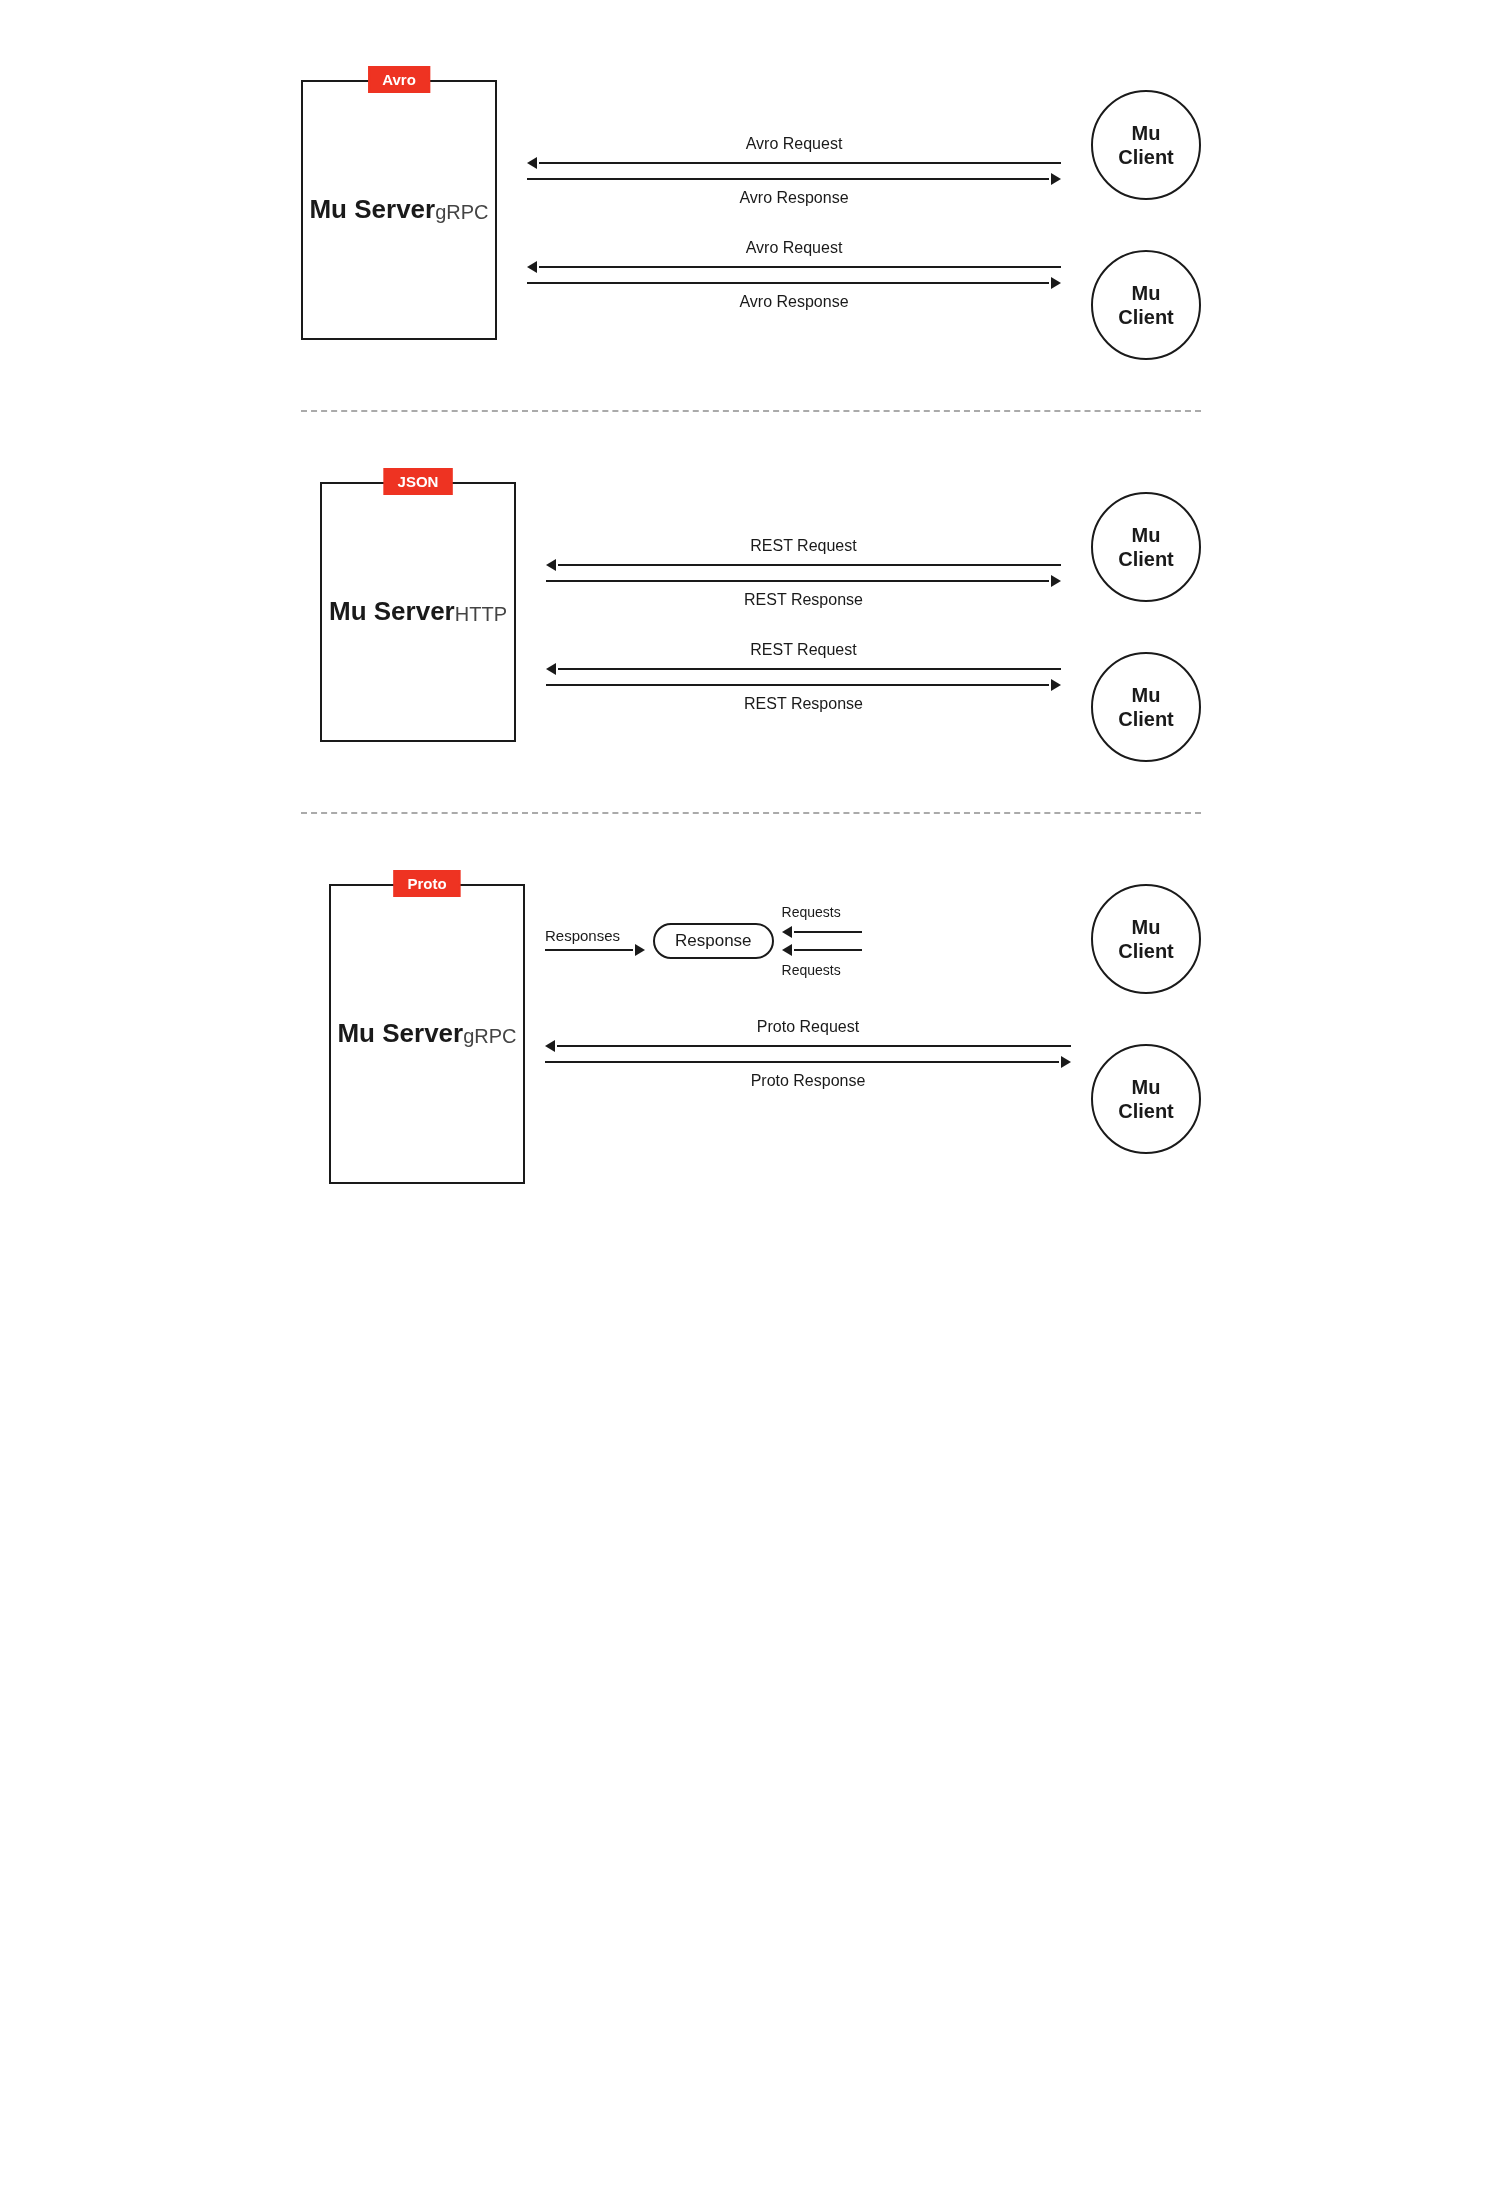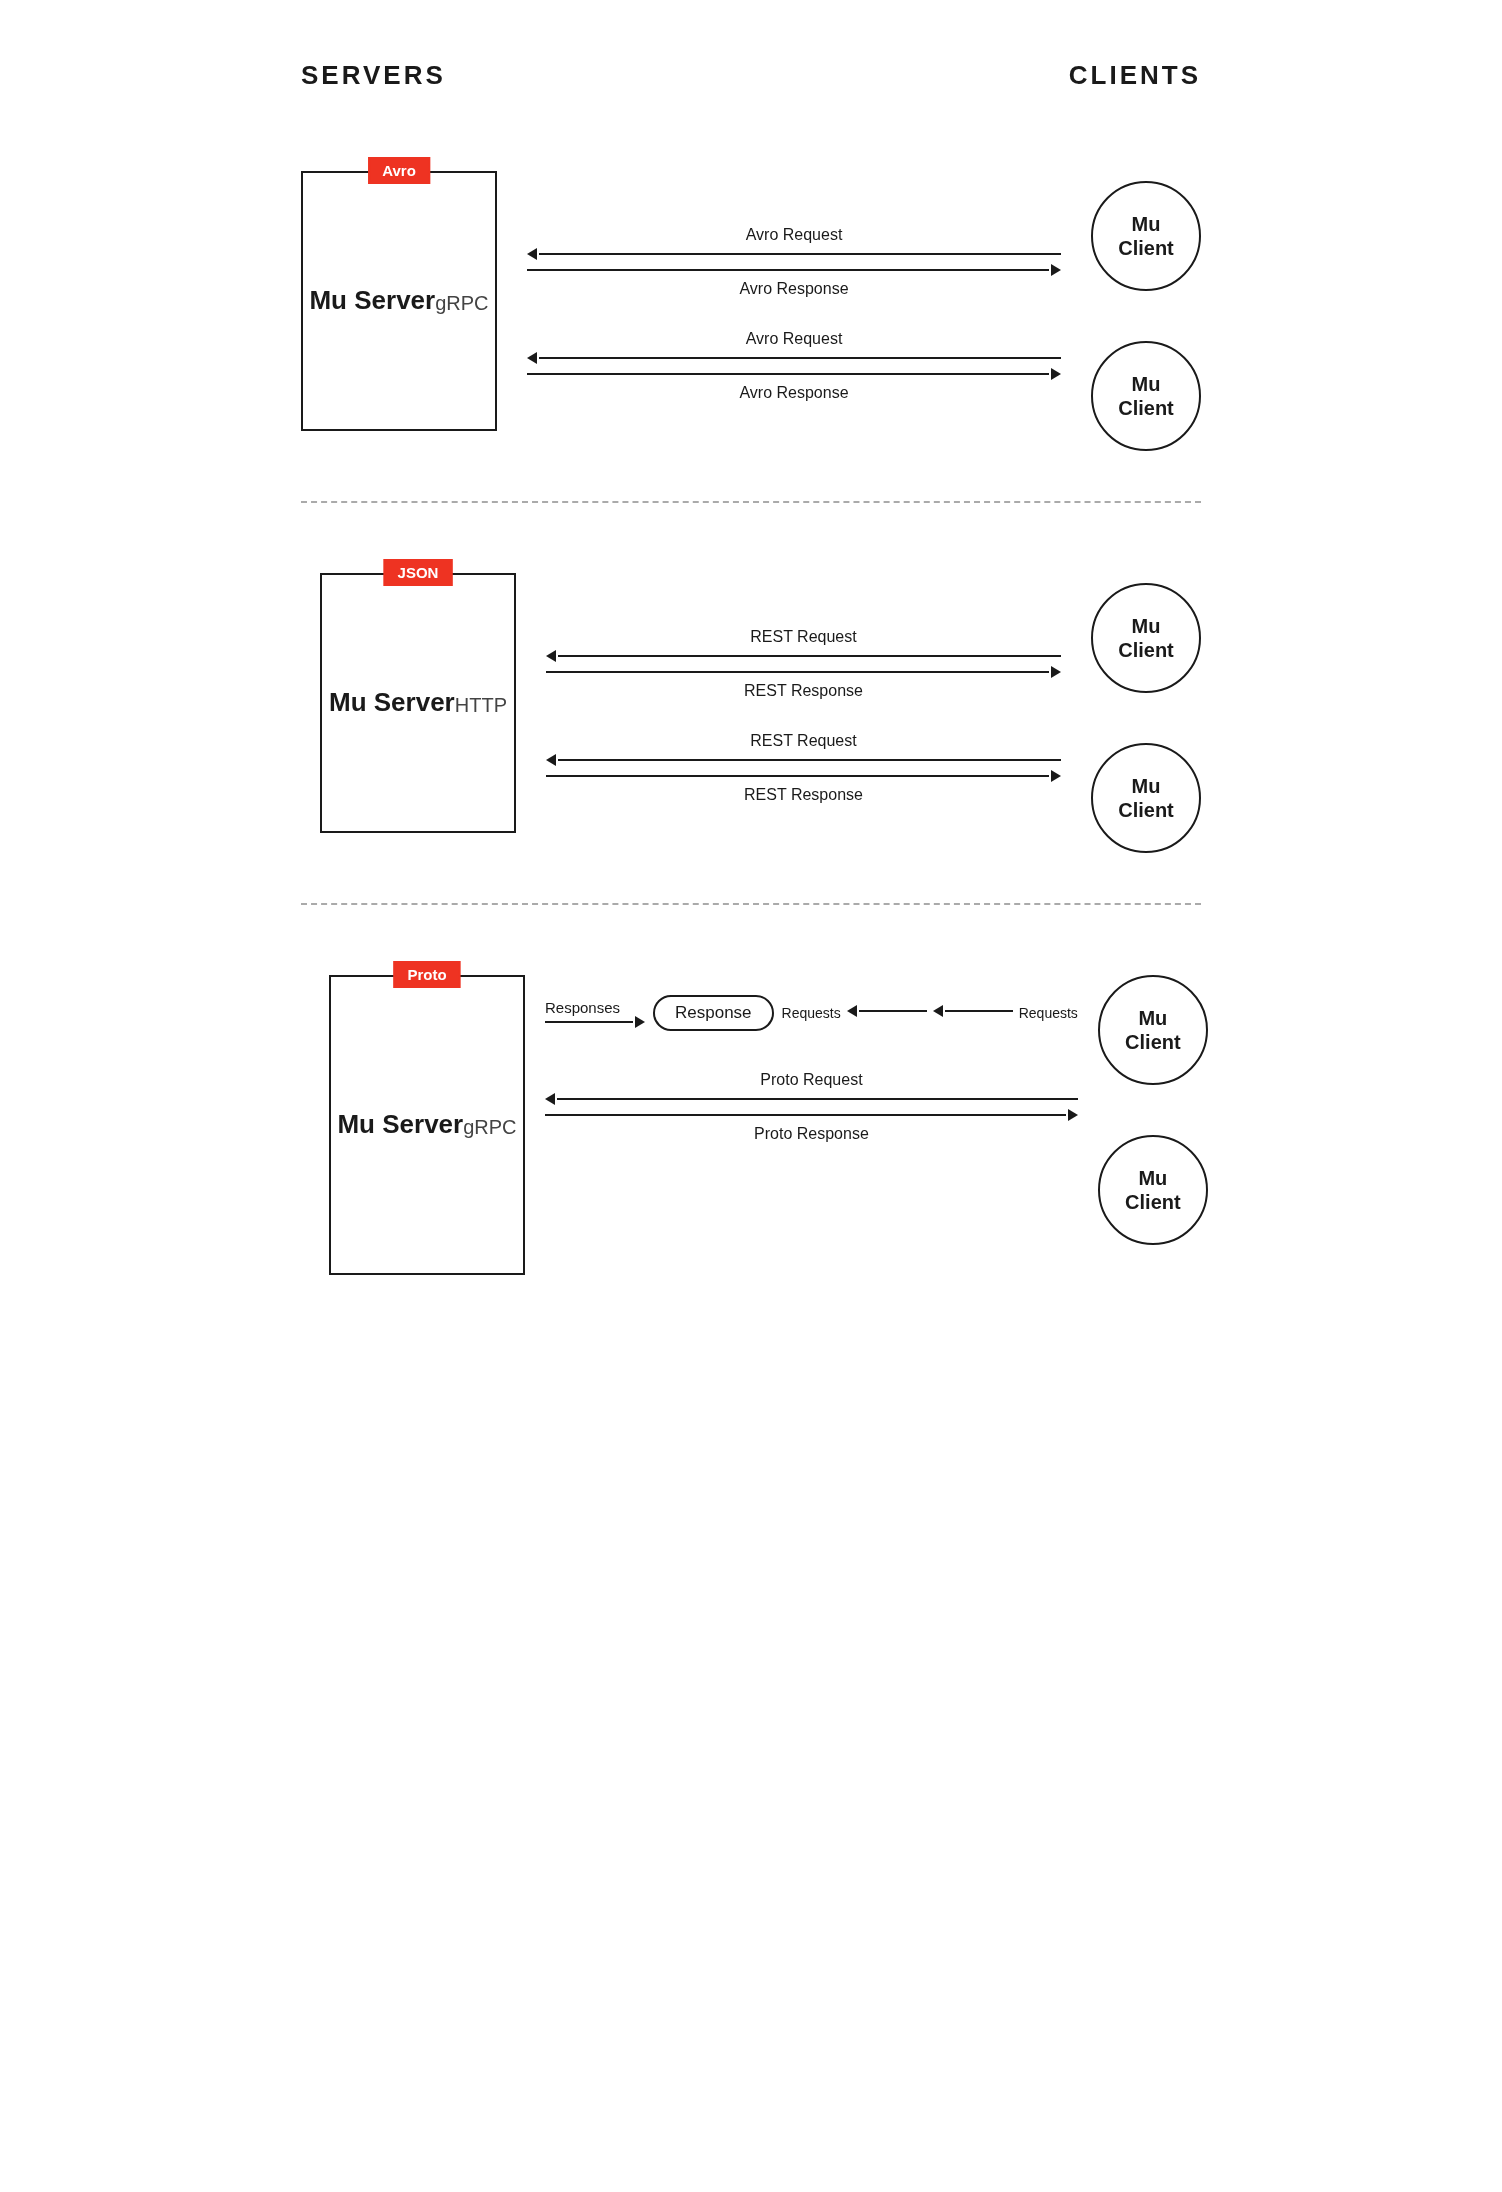--- a/index.html
+++ b/index.html
@@ -203,24 +203,20 @@
       flex-direction: column;
       padding-top: 20px;
     }
 
   </style>
 </head>
 <body>
 
 <div class="page-container">
 
-  <div class="header-row">
-    <div class="header-label">SERVERS</div>
-    <div class="header-label">CLIENTS</div>
-  </div>
 
   <div class="section" style="align-items:center; margin-bottom: 30px;">
 
     <div class="server-box">
       <div class="server-badge">Avro</div>
       <div class="server-title">Mu Server</div>
       <div class="server-subtitle">gRPC</div>
     </div>
 
     <div class="arrows-area">
@@ -344,21 +340,21 @@
         <div style="display:flex; flex-direction:column; align-items:flex-start; min-width:100px;">
           <div style="font-size:15px; color:#1a1a1a;">Responses</div>
           <div class="arrow-right" style="width:100px;">
             <div class="line"></div>
             <div class="arrowhead-right"></div>
           </div>
         </div>
 
         <div class="streaming-capsule">Response</div>
 
-        <div style="display:flex; flex-direction:row; gap:6px; align-items:flex-start;">
+        <div style="display:flex; flex-direction:column; gap:6px; align-items:flex-start;">
           <div style="font-size:14px; color:#1a1a1a;">Requests</div>
           <div class="arrow-left" style="width:80px;">
             <div class="arrowhead-left"></div>
             <div class="line"></div>
           </div>
           <div class="arrow-left" style="width:80px;">
             <div class="arrowhead-left"></div>
             <div class="line"></div>
           </div>
           <div style="font-size:14px; color:#1a1a1a;">Requests</div>

